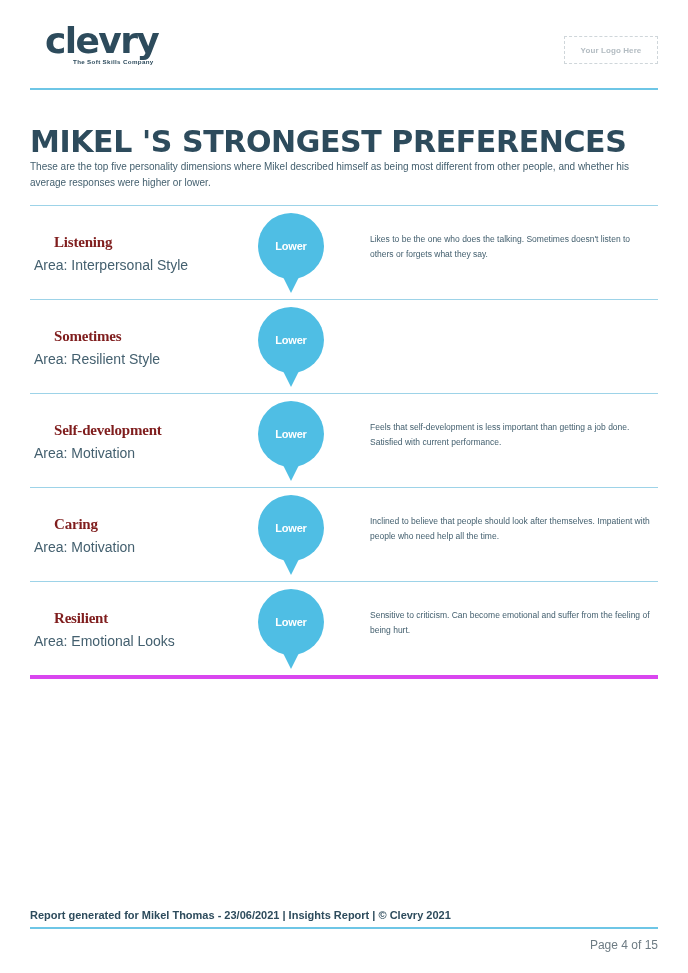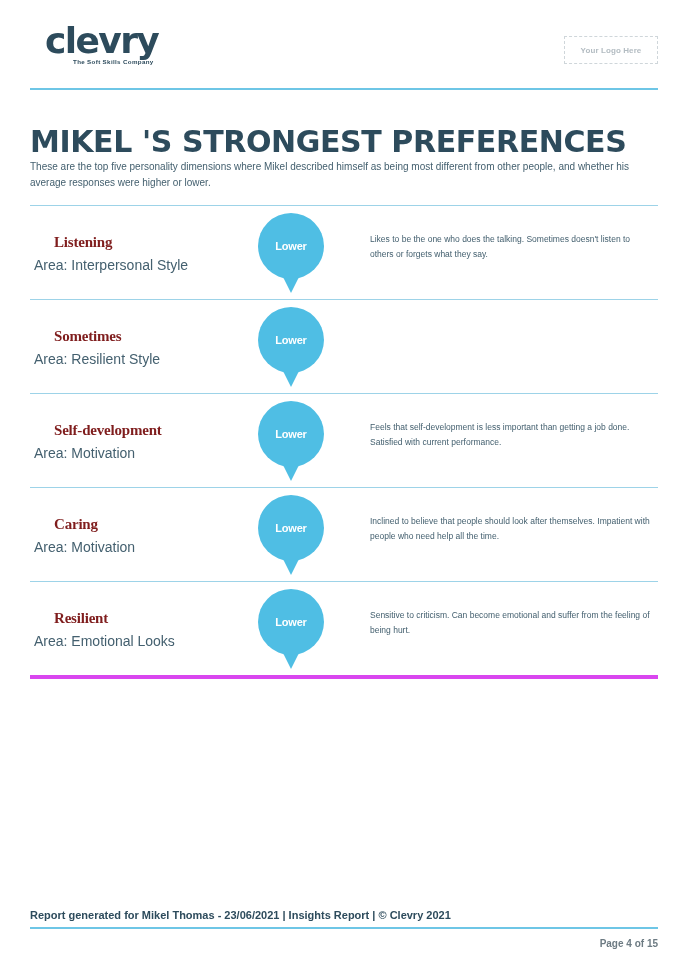--- a/index.html
+++ b/index.html
@@ -201,23 +201,22 @@
     top: 880px;
     font-size: 11px;
     font-weight: bold;
     color: #2d4b5c;
     margin-top: 29px;
   }
   .footer-right {
     position: absolute;
     right: 30px;
     top: 938px;
-    font-size: 10px;
+    font-size: 12px;
     color: #6d7b83;
-    font-weight: bold;
   }
 </style>
 </head>
 <body>
 
 <div class="page">
 
   <div class="header">
     <div class="logo-block">
       <div class="logo-word">clevry</div>

